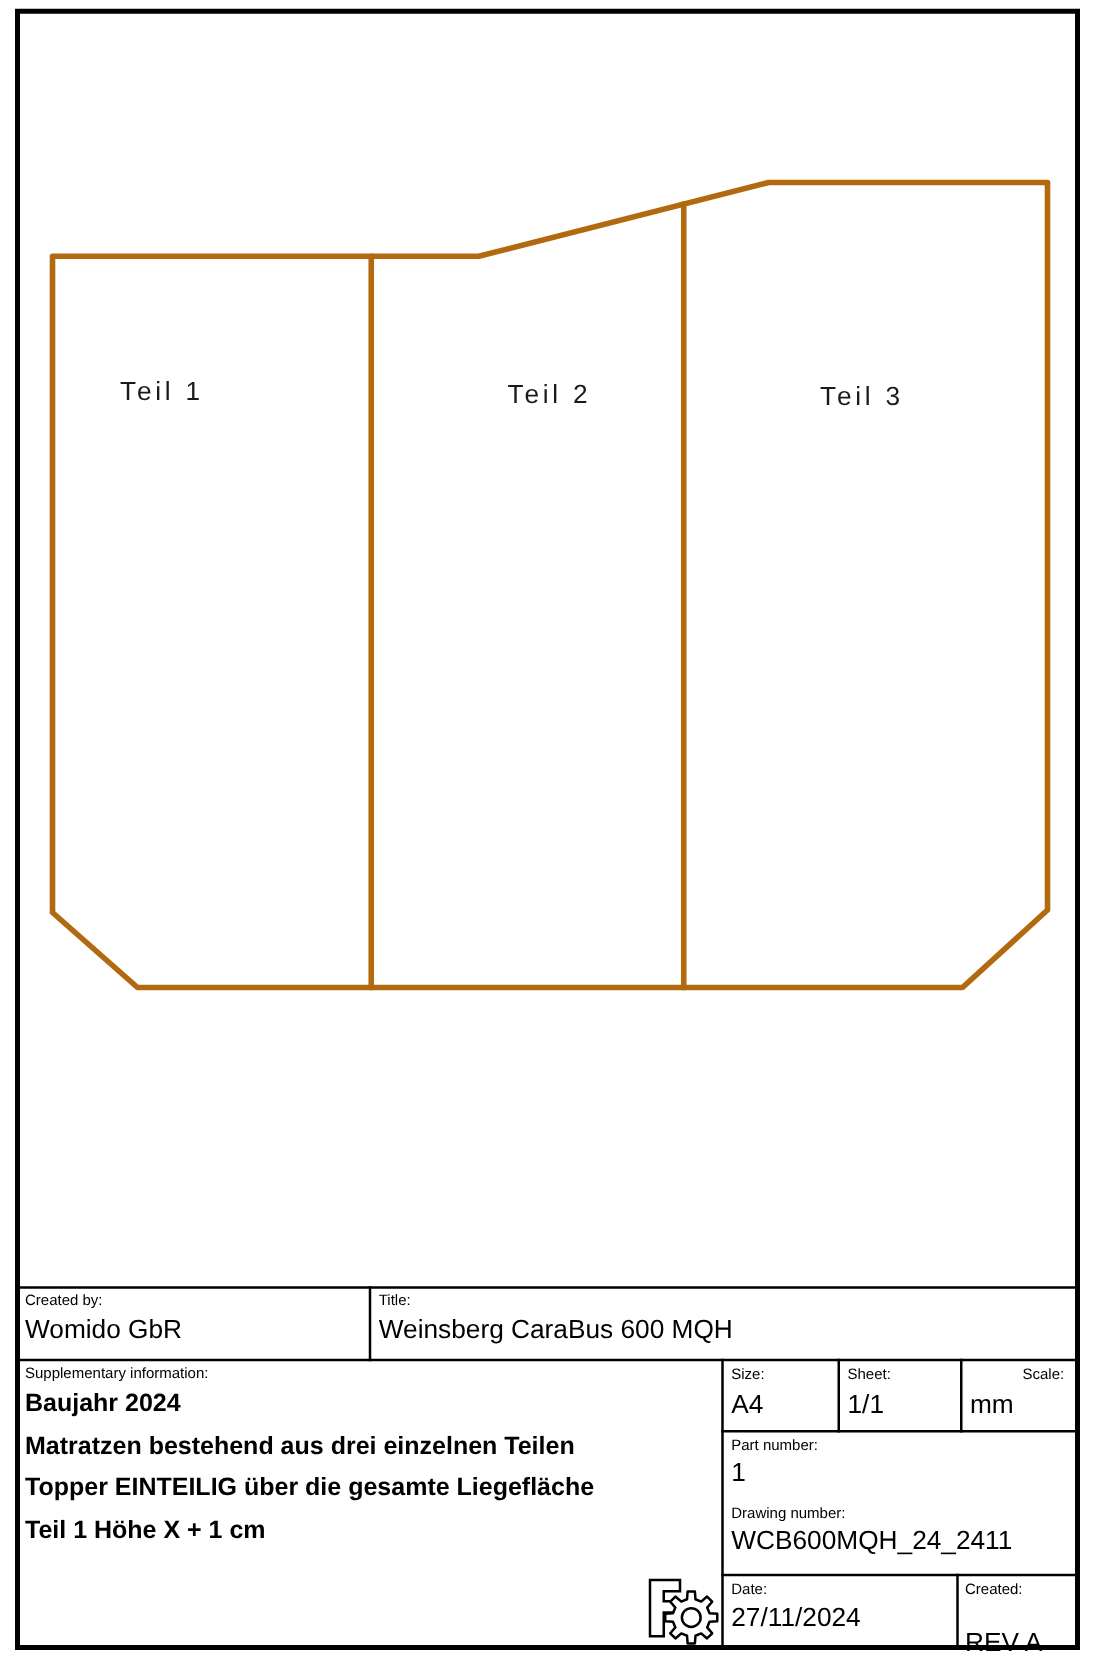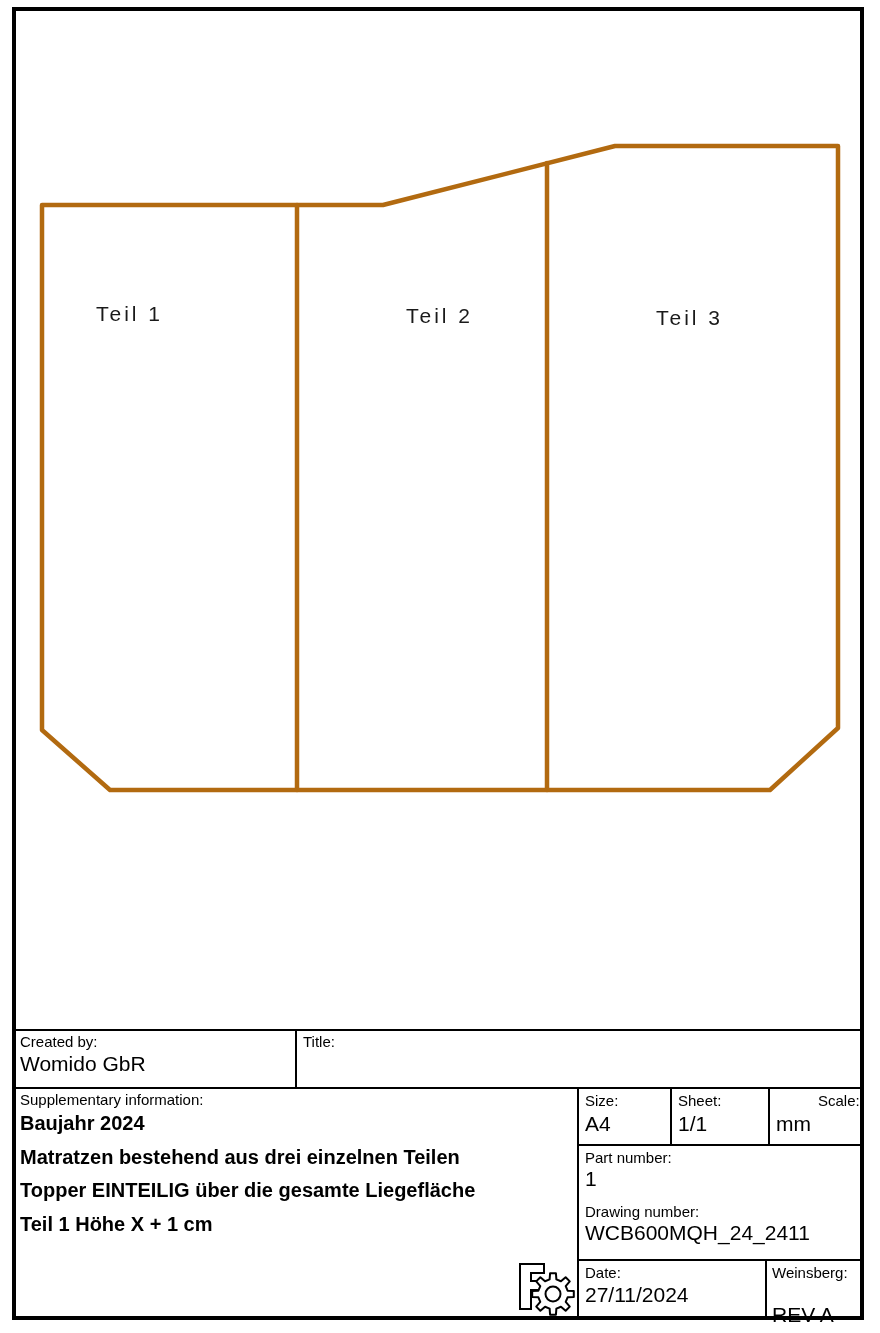--- a/index.html
+++ b/index.html
@@ -39,21 +39,21 @@
     position: absolute;
     font-size: 21px;
     letter-spacing: 3px;
     word-spacing: 8px;
     white-space: nowrap;
     color: #1a1a1a;
   }
   .hline, .vline { position: absolute; background: #000; }
   .tb-label {
     position: absolute;
-    font-size: 15px;
+    font-size: 12px;
     white-space: nowrap;
   }
   .tb-value {
     position: absolute;
     font-size: 21px;
     white-space: nowrap;
   }
   .suppl-line {
     position: absolute;
     font-size: 20px;
@@ -91,20 +91,21 @@
   <div class="vline" style="left:577px; top:1087px; width:2px; height:233px;"></div>
   <div class="hline" style="left:577px; top:1144px; width:287px; height:2px;"></div>
   <div class="vline" style="left:670px; top:1087px; width:2px; height:59px;"></div>
   <div class="vline" style="left:768px; top:1087px; width:2px; height:59px;"></div>
   <div class="hline" style="left:577px; top:1259px; width:287px; height:2px;"></div>
   <div class="vline" style="left:765px; top:1259px; width:2px; height:61px;"></div>
 
   <div class="tb-label" style="left:20px; top:1033px;">Created by:</div>
   <div class="tb-value" style="left:20px; top:1052px;">Womido GbR</div>
   <div class="tb-label" style="left:303px; top:1033px;">Title:</div>
+  <div class="tb-value" style="left:303px; top:1052px;">Weinsberg CaraBus 600 MQH</div>
 
   <div class="tb-label" style="left:20px; top:1091px;">Supplementary information:</div>
   <div class="suppl-line" style="left:20px; top:1112px;">Baujahr 2024</div>
   <div class="suppl-line" style="left:20px; top:1146px;">Matratzen bestehend aus drei einzelnen Teilen</div>
   <div class="suppl-line" style="left:20px; top:1179px;">Topper EINTEILIG über die gesamte Liegefläche</div>
   <div class="suppl-line" style="left:20px; top:1213px;">Teil 1 Höhe X + 1 cm</div>
 
   <div class="tb-label" style="left:585px; top:1092px;">Size:</div>
   <div class="tb-value" style="left:585px; top:1112px;">A4</div>
   <div class="tb-label" style="left:678px; top:1092px;">Sheet:</div>
@@ -112,21 +113,21 @@
   <div class="tb-label" style="left:776px; top:1092px;margin-left:42px;">Scale:</div>
   <div class="tb-value" style="left:776px; top:1112px;">mm</div>
 
   <div class="tb-label" style="left:585px; top:1149px;">Part number:</div>
   <div class="tb-value" style="left:585px; top:1167px;">1</div>
   <div class="tb-label" style="left:585px; top:1203px;">Drawing number:</div>
   <div class="tb-value" style="left:585px; top:1221px;">WCB600MQH_24_2411</div>
 
   <div class="tb-label" style="left:585px; top:1264px;">Date:</div>
   <div class="tb-value" style="left:585px; top:1283px;">27/11/2024</div>
-  <div class="tb-label" style="left:772px; top:1264px;">Weinsberg:</div>
+  <div class="tb-label" style="left:772px; top:1264px;">Created:</div>
   <div class="tb-value" style="left:772px; top:1283px;margin-top:20px;">REV A</div>
 
   <svg class="logo-svg" viewBox="0 0 64 58" xmlns="http://www.w3.org/2000/svg">
     <g transform="translate(6,4)">
       <path d="M0 0 H24 V9 H11 V17 H21 V26 H11 V45 H0 Z" fill="#ffffff" stroke="#000" stroke-width="2"></path>
     </g>
     <g transform="translate(39,34)">
       <path d="M14.62 -3.37 L20.8 -2.92 L20.8 2.92 L14.62 3.37
                L12.72 7.95 L16.77 12.64 L12.64 16.77 L7.95 12.72
                L3.37 14.62 L2.92 20.8 L-2.92 20.8 L-3.37 14.62

